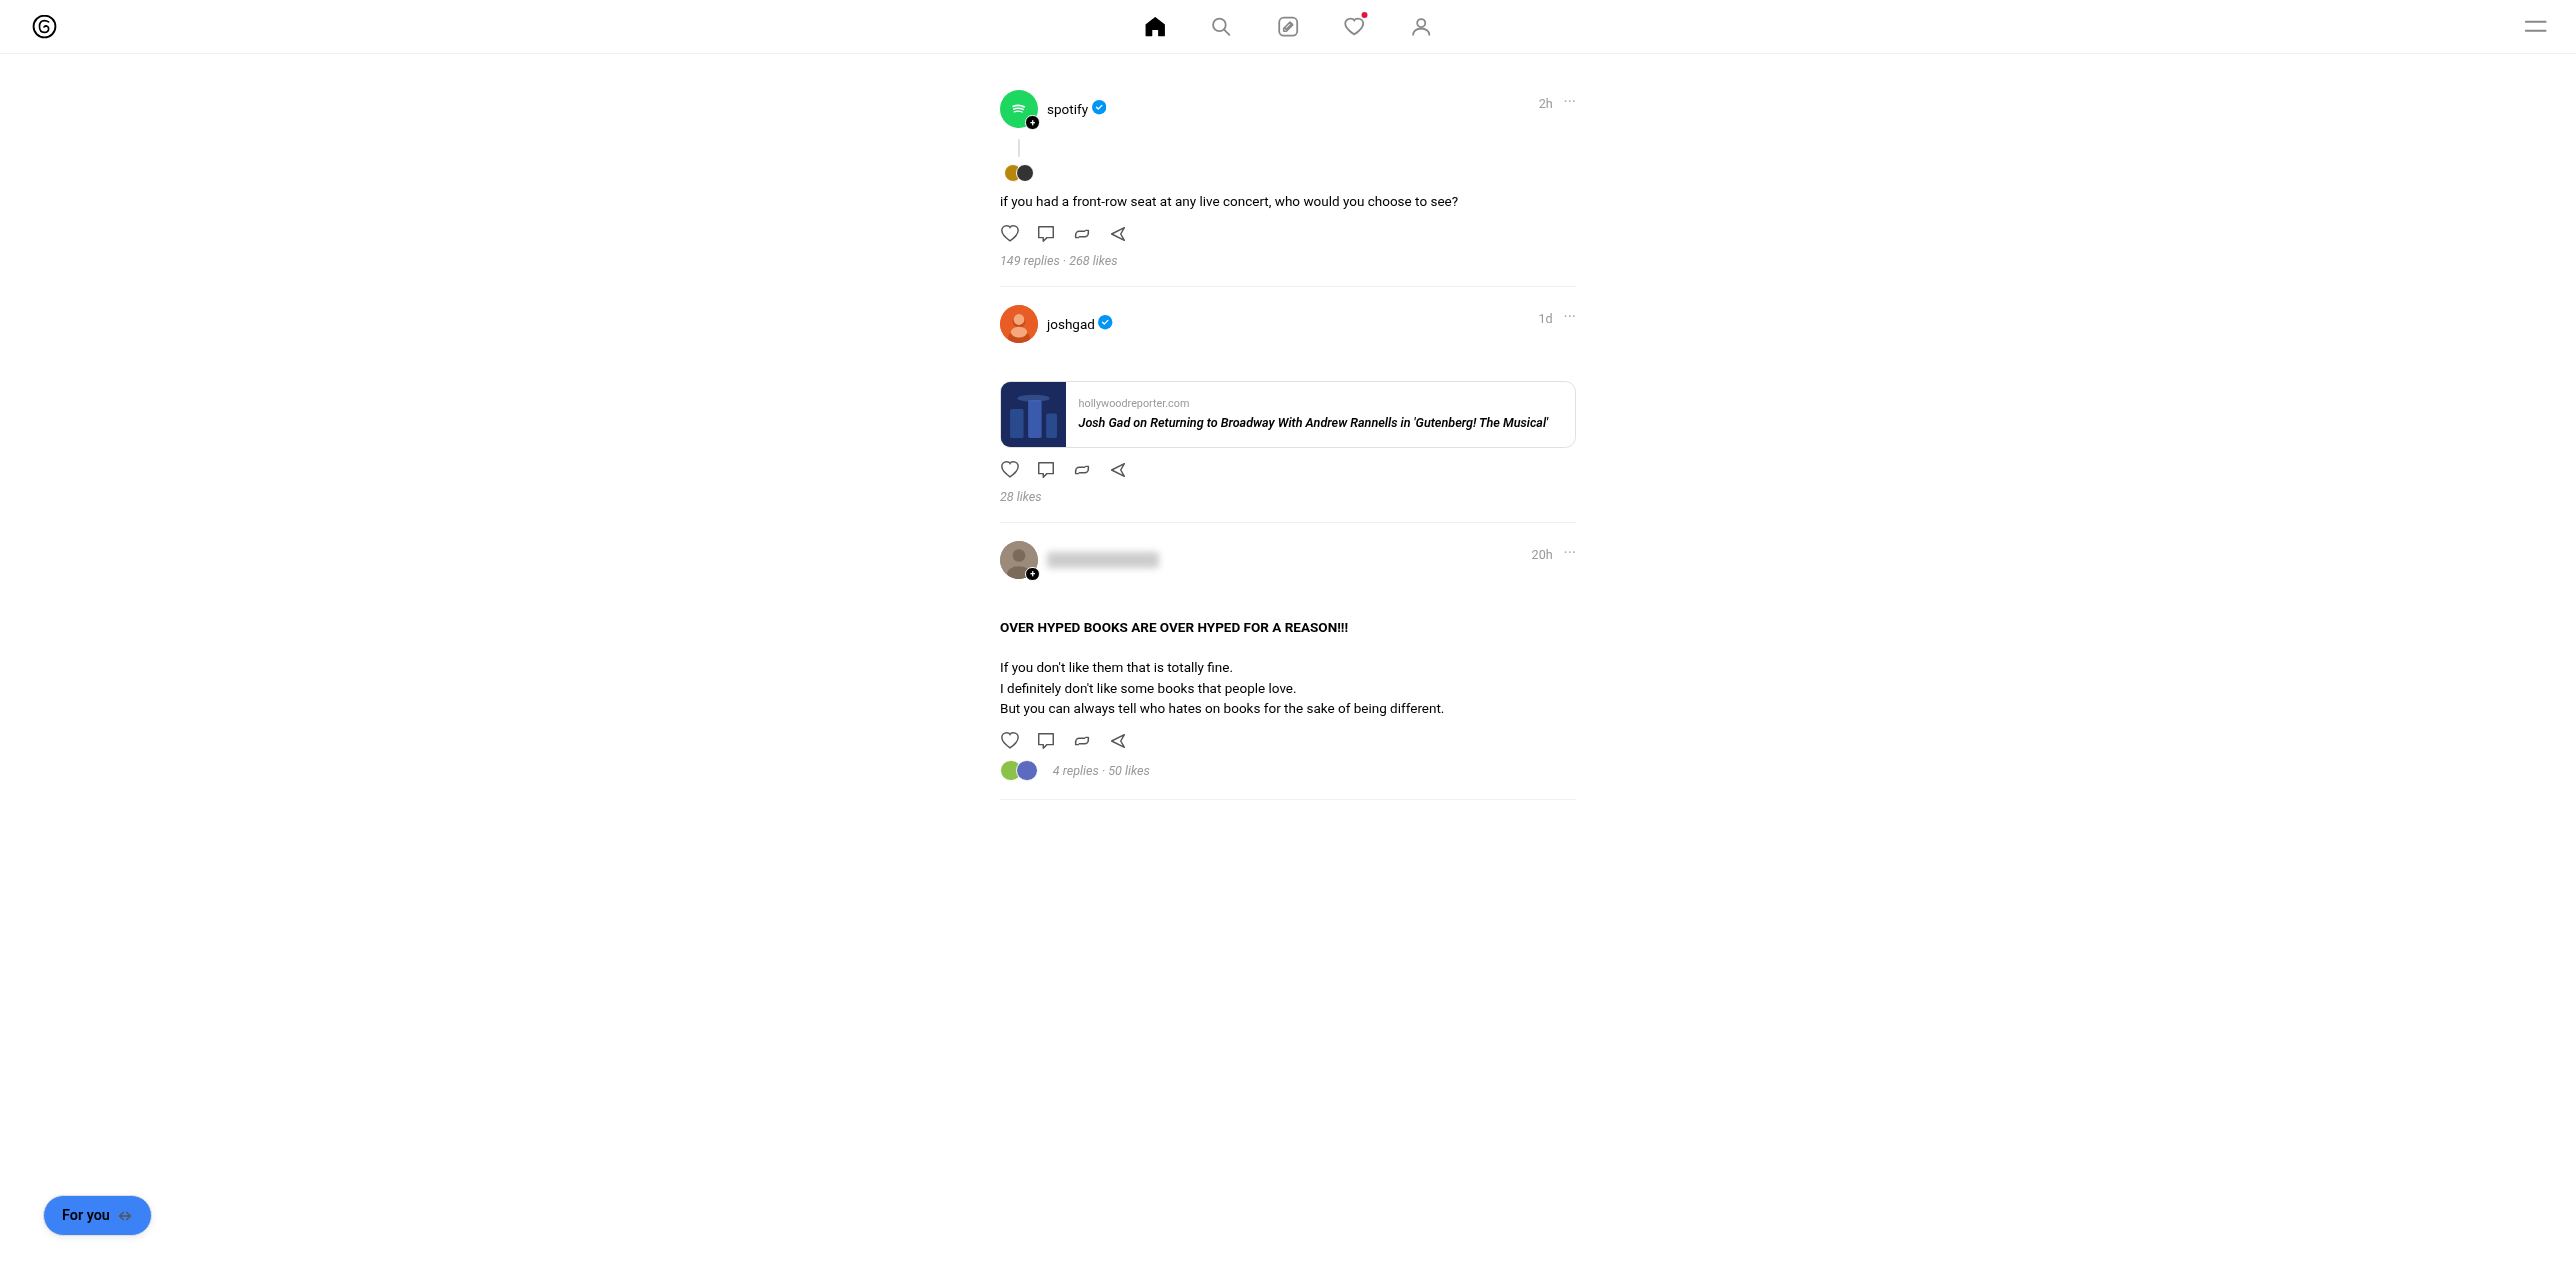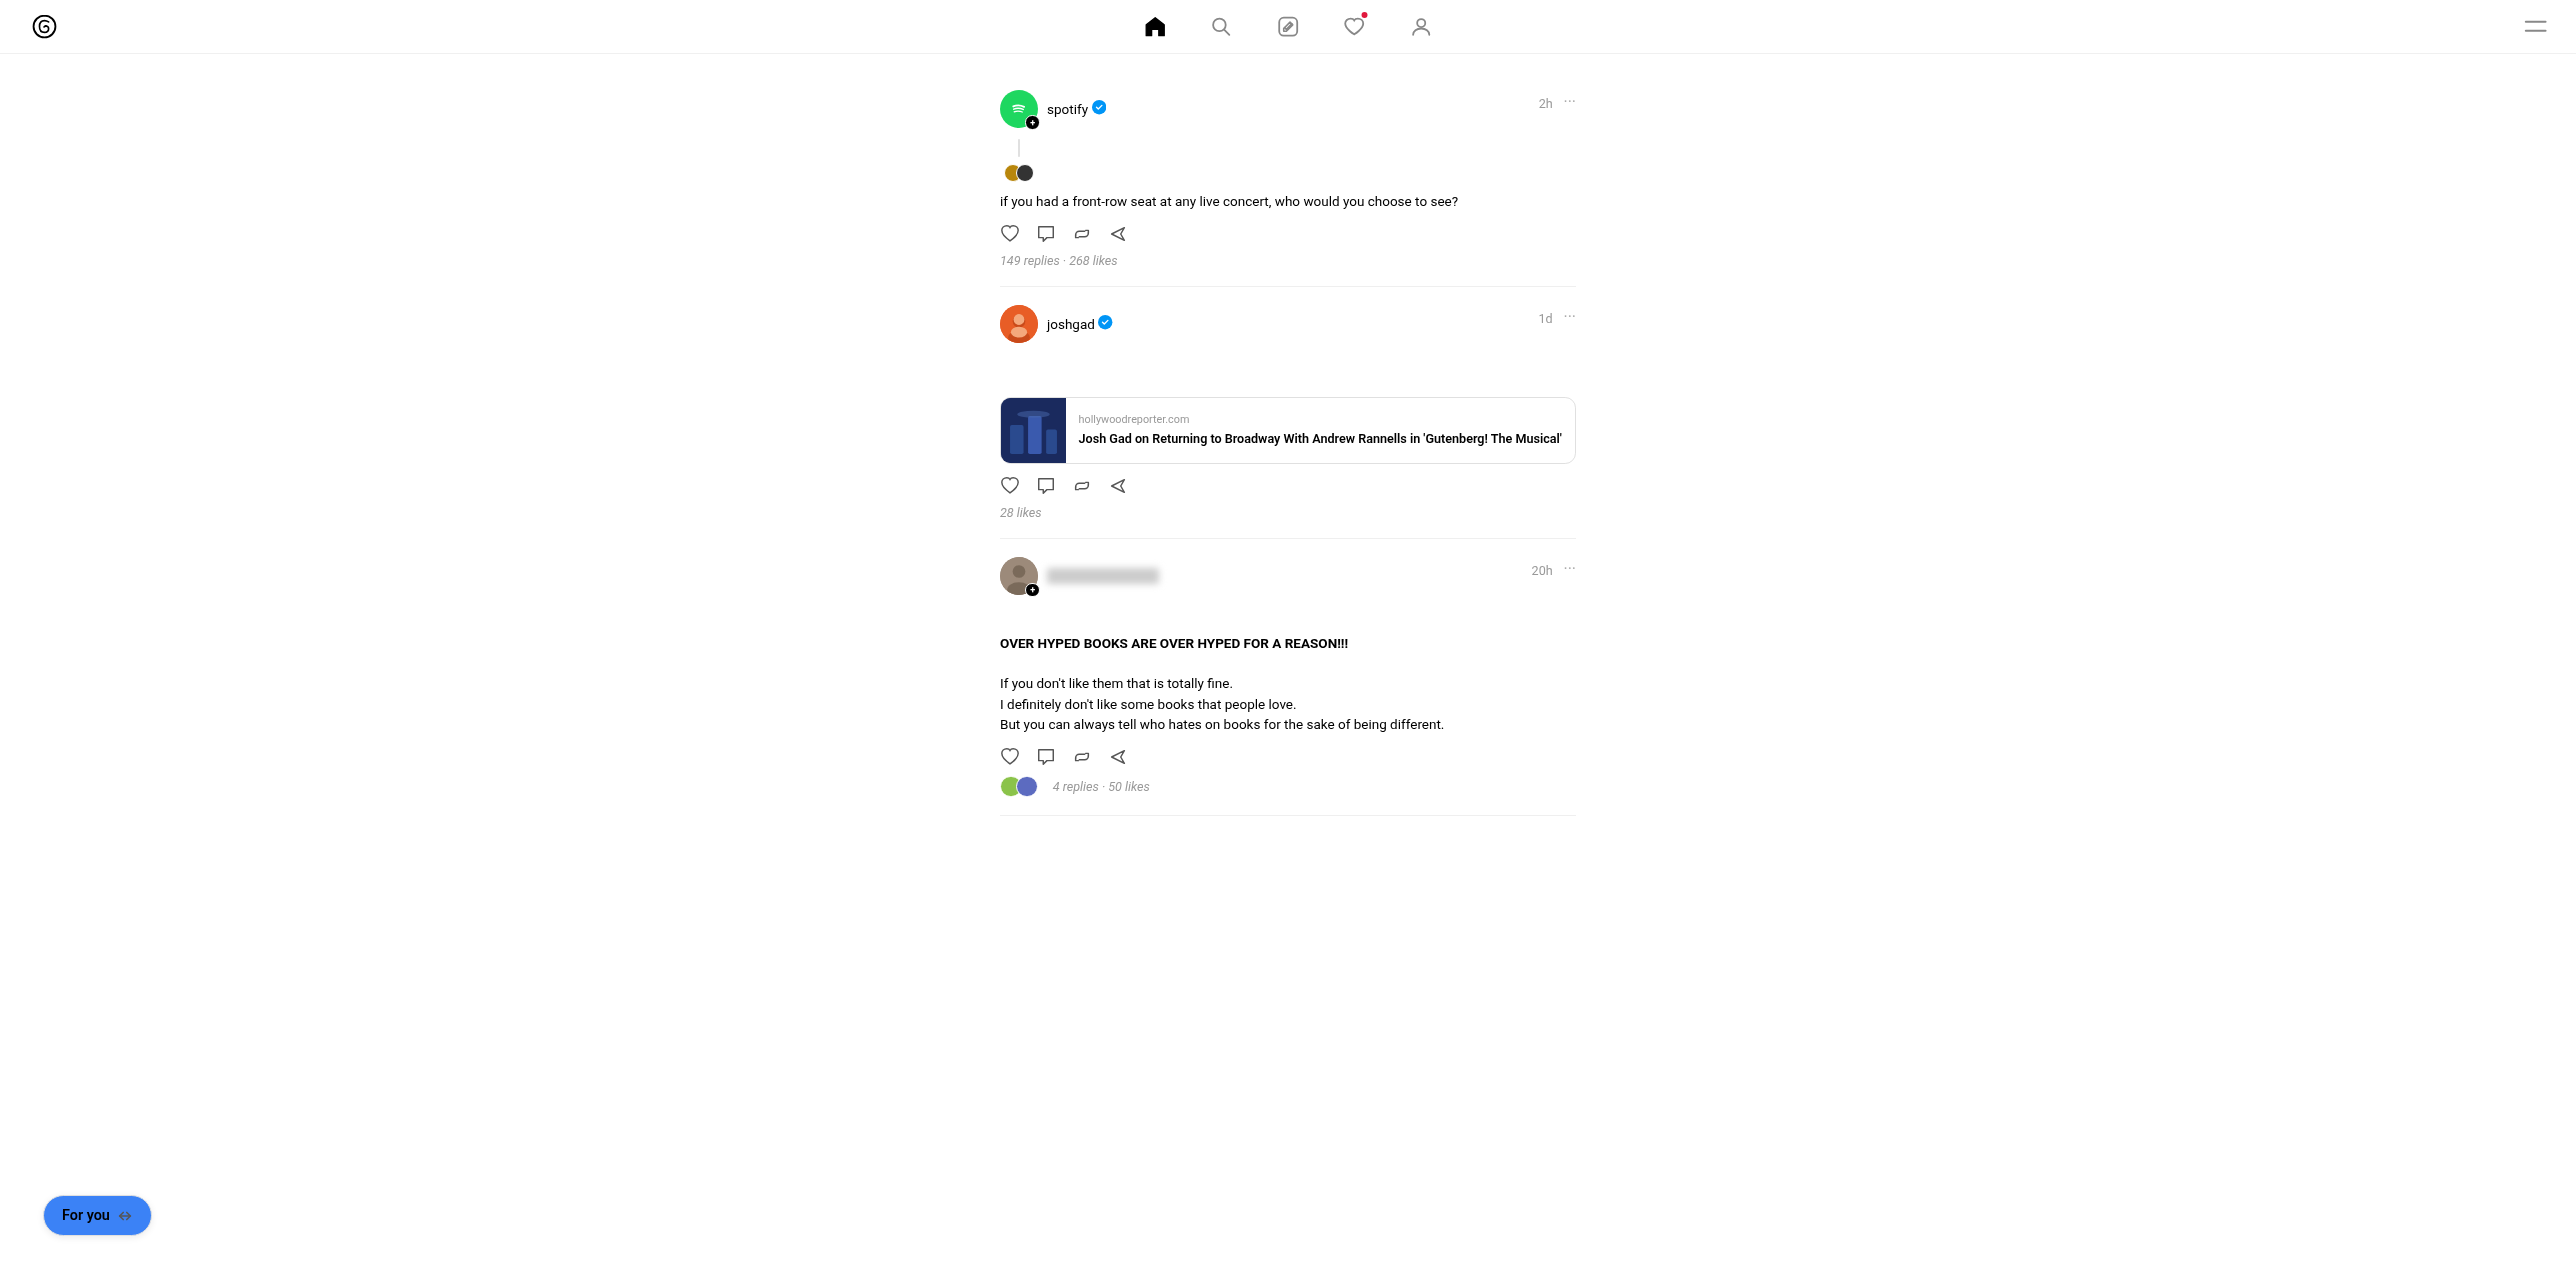--- a/index.html
+++ b/index.html
@@ -219,21 +219,20 @@
 
     
     .link-preview {
       border: 0.9px solid #e0e0e0;
       border-radius: 10.8px;
       overflow: hidden;
       margin-bottom: 12.6px;
       display: flex;
       align-items: stretch;
       background: #fff;
-      margin-top: 16px;
     }
     .link-preview-thumb-inner {
       width: 65px;
       height: 65px;
       background: linear-gradient(135deg, #2a3a6e 0%, #1a2050 100%);
       display: flex;
       align-items: center;
       justify-content: center;
     }
     .link-preview-info {
@@ -245,20 +244,21 @@
     .link-preview-domain {
       font-size: 10.8px;
       color: #999;
       margin-bottom: 3.6px;
     }
     .link-preview-title {
       font-size: 12.6px;
       font-weight: 600;
       color: #000;
       line-height: 1.4;
+      font-style: italic;
     }
 
     
     .for-you-pill {
       position: fixed;
       bottom: 29px;
       left: 43px;
       background: #3b82f6;
       border: 0.9px solid #e0e0e0;
       border-radius: 21.6px;

